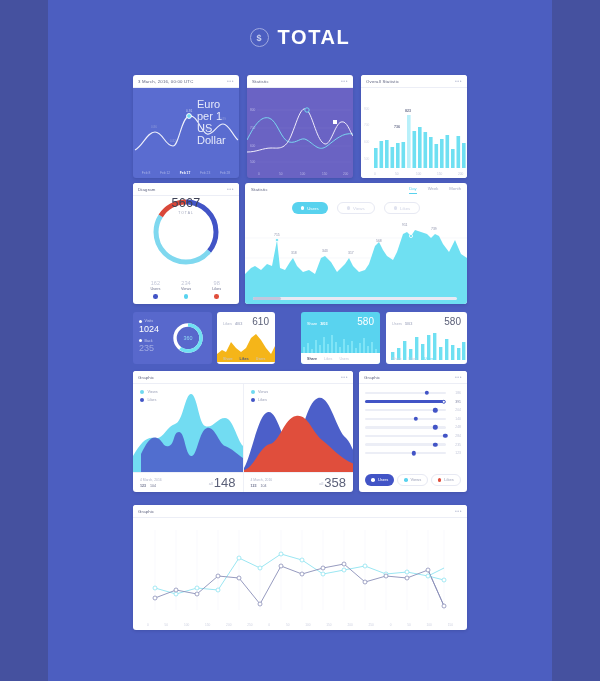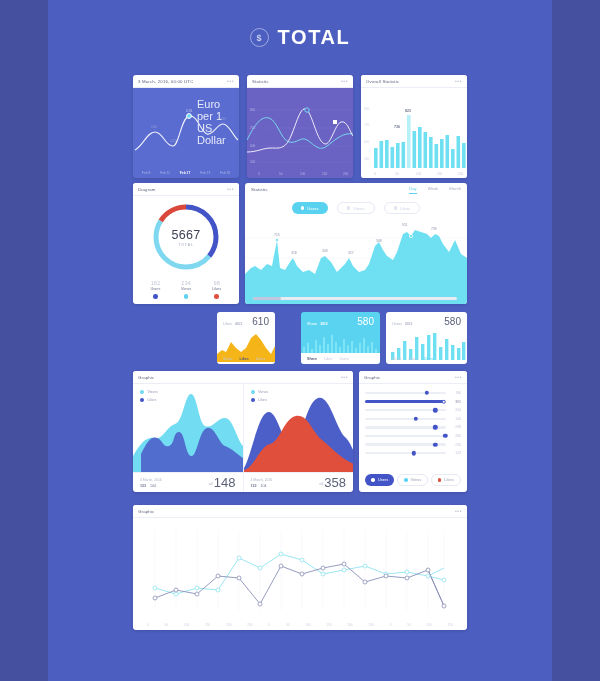--- a/index.html
+++ b/index.html
@@ -52,21 +52,21 @@
   
   #c2 { left: 247px; top: 75px; width: 106px; height: 103px; background: #6a63c4; }
   .c2-body { position: relative; height: 90px; }
 
   
   #c3 { left: 361px; top: 75px; width: 106px; height: 103px; }
   .c3-body { position: relative; height: 90px; background: #fff; }
 
   
   #c4 { left: 133px; top: 183px; width: 106px; height: 121px; }
-  .donut-wrap { position: relative; height: 82px; display: flex; align-items: center; justify-content: center; }
+  .donut-wrap { position: relative; height: 82px; display: flex; align-items: flex-start; justify-content: center; }
   .donut-center { position: absolute; text-align: center; }
   .donut-num { font-size: 12.5px; color: #3e4256; letter-spacing: .3px; }
   .donut-sub { font-size: 3.4px; color: #9ba0b8; letter-spacing: 1px; margin-top: 1px; }
   .legend-row { display: flex; padding: 2px 7px 0; }
   .legend-col { flex: 1; text-align: center; }
   .legend-val { font-size: 5.6px; color: #c3c7d8; }
   .legend-lab { font-size: 3.8px; color: #6e7390; margin-top: 1px; }
   .legend-dot { width: 4.6px; height: 4.6px; border-radius: 50%; margin: 3px auto 0; }
 
   
@@ -337,20 +337,47 @@
       <text x="157" y="30" font-size="3.4" fill="#8d92ab" font-family="Liberation Sans">911</text>
       <text x="186" y="34" font-size="3.4" fill="#8d92ab" font-family="Liberation Sans">739</text>
       <circle cx="32" cy="44" r="1.6" fill="#6fe0f2" stroke="#fff" stroke-width=".8"></circle>
       <circle cx="166" cy="40" r="1.6" fill="#6fe0f2" stroke="#fff" stroke-width=".8"></circle>
     </svg>
     <div class="scrollbar">
         <i></i>
       </div>
   </div>
 
+  <div class="stat" id="s1">
+    <div class="s1-left">
+      <div class="s1-item">
+        <div class="s1-lab">
+          <i></i>
+          <span>Visits</span>
+        </div>
+        <div class="s1-num">1024</div>
+      </div>
+      <div class="s1-item">
+        <div class="s1-lab">
+          <i></i>
+          <span>Back</span>
+        </div>
+        <div class="s1-num dim">235</div>
+      </div>
+    </div>
+    <div class="s1-ring" style="width:34px;height:34px">
+      <svg width="34" height="34" viewBox="0 0 34 34">
+        <g transform="rotate(-90 17 17)">
+          <circle cx="17" cy="17" r="13" fill="none" stroke="#ffffff" stroke-width="3.4"></circle>
+          <circle cx="17" cy="17" r="13" fill="none" stroke="#6fe0f2" stroke-width="3.4" stroke-dasharray="49 81.7"></circle>
+        </g>
+      </svg>
+      <div class="s1-ring-num">360</div>
+    </div>
+  </div>
 
   <div class="stat" id="s2">
     <div class="st-head">
       <span class="st-lab" style="color:#b0b5c9">
         <span>Likes</span><b>4/03</b>
       </span>
       <span class="st-big" style="color:#5b6078">610</span>
     </div>
     <svg width="79" height="30" viewBox="0 0 79 30" style="position:absolute;top:20px;left:0">
       <path d="M0,22 L5,18 L9,20 L14,10 L19,16 L24,20 L29,16 L34,6 L39,2 L44,8 L49,16 L54,22

